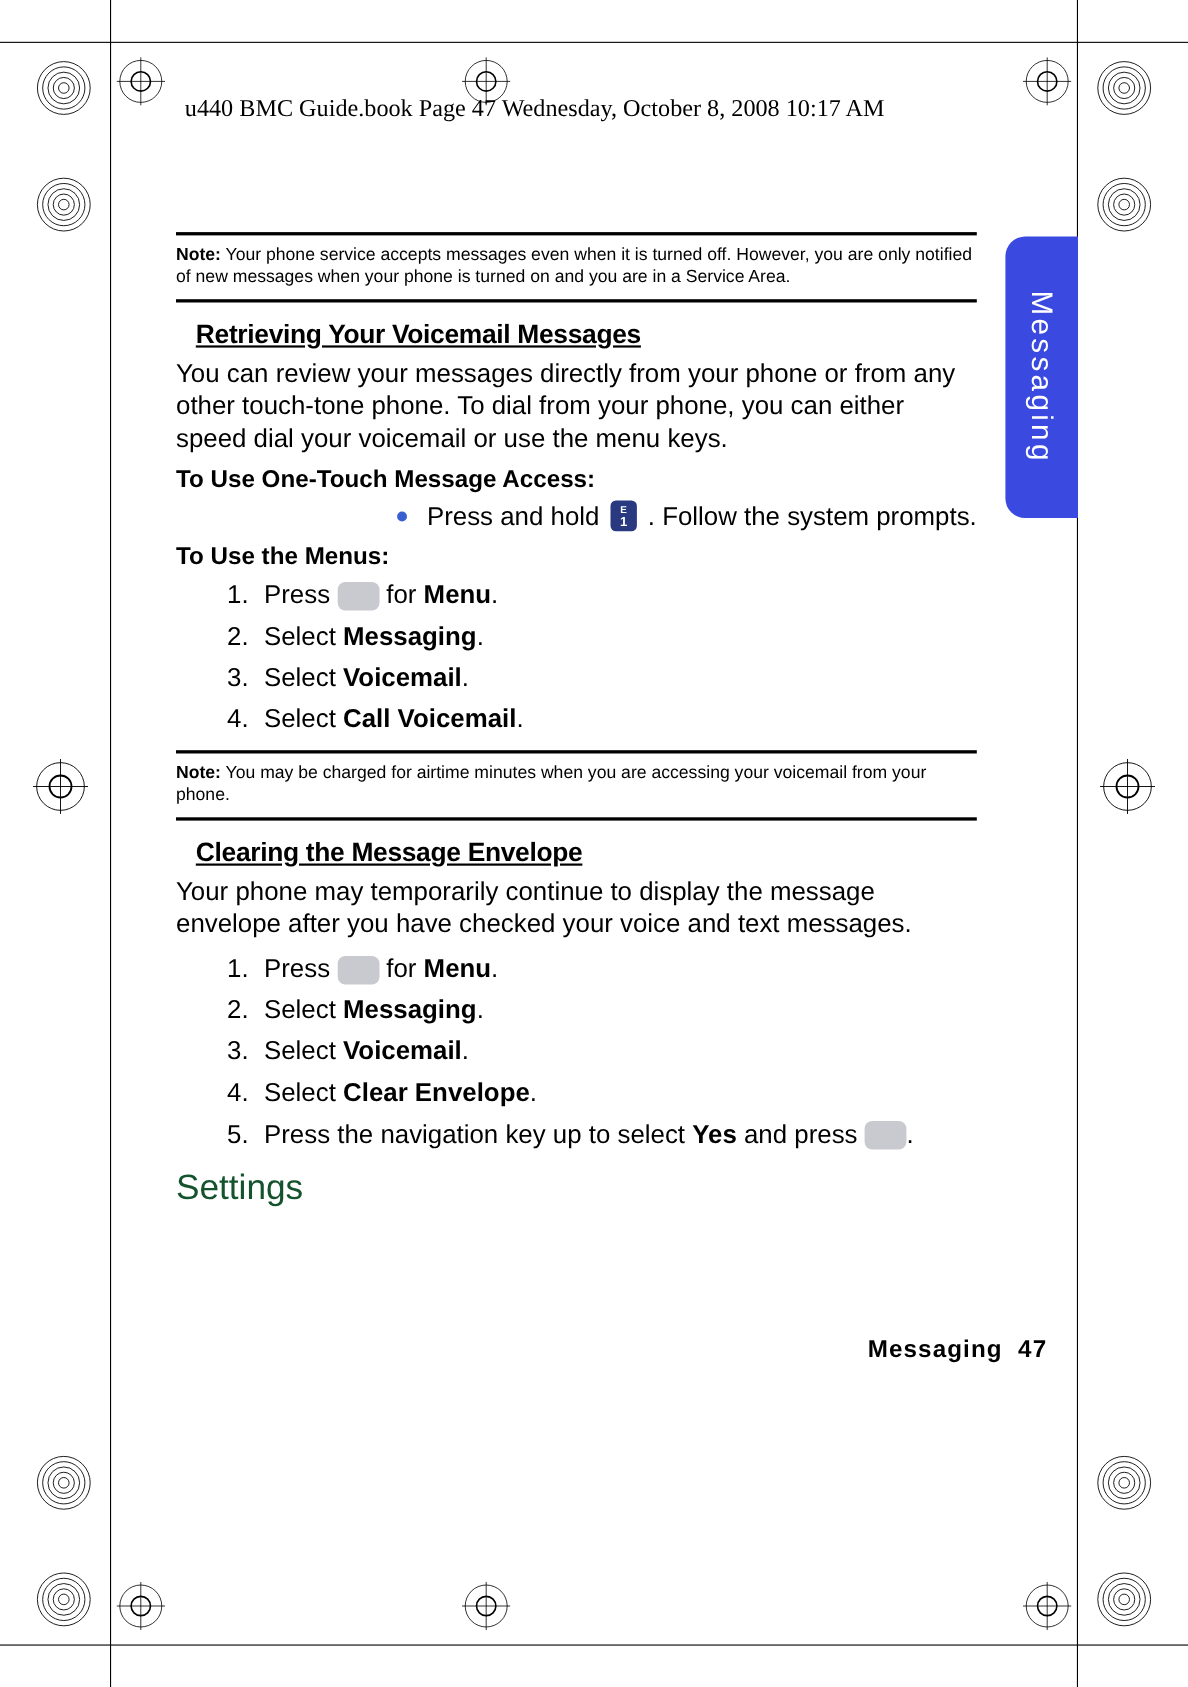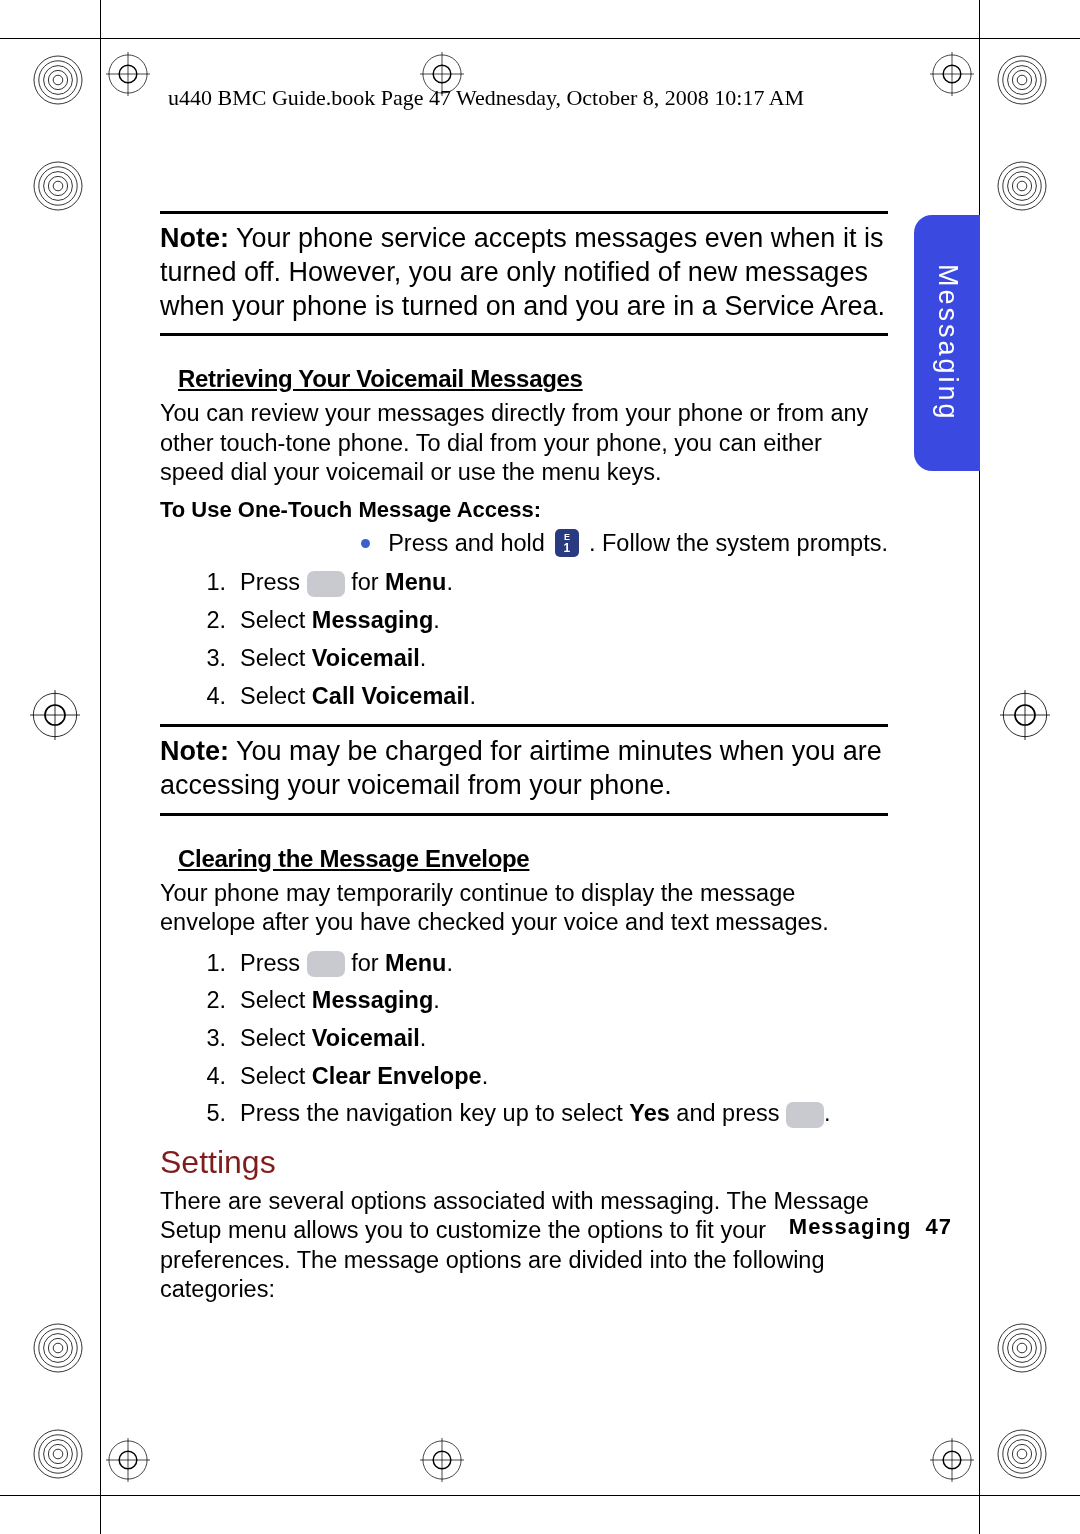--- a/index.html
+++ b/index.html
@@ -35,23 +35,23 @@
     top: 211px;
     left: 160px;
     width: 728px;
     color: #000;
   }
 
   .note-block {
     border-top: 3px solid #000;
     border-bottom: 3px solid #000;
     padding: 8px 0 10px 0;
-    font-size: 27px;
+    font-size: 16px;
     line-height: 1.25;
-    margin-bottom: 29px;
+    margin-bottom: 16px;
   }
   .note-block .note-label { font-weight: bold; }
 
   .sub-heading {
     font-family: "Arial Black", Arial, sans-serif;
     font-weight: 900;
     font-size: 24px;
     margin: 14px 0 6px 18px;
     letter-spacing: -0.3px;
     text-decoration: underline;
@@ -105,21 +105,21 @@
     align-items: center;
     gap: 14px;
     margin: 6px 0;
     line-height: 1.35;
   }
   .ol .num { width: 22px; text-align: right; flex-shrink: 0; }
   .ol .txt { flex: 1; }
   .ol .txt b { font-weight: bold; }
 
   .section-heading {
-    color: #7f1d1d;
+    color: #14532d;
     font-size: 32px;
     font-family: Arial, sans-serif;
     margin: 14px 0 6px 0;
     font-weight: 400;
   }
 
   .side-tab {
     position: absolute;
     right: 100px;
     top: 215px;
@@ -320,20 +320,21 @@
   <div class="bullet-row">
     <span class="bullet-dot"></span>
     <span>Press and hold </span>
     <span class="key-icon">
         <span style="font-size:9px">E</span>
         <span style="font-size:12px">1</span>
       </span>
     <span>. Follow the system prompts.</span>
   </div>
 
+  <div class="proc-heading">To Use the Menus:</div>
   <ol class="ol">
     <li>
         <span class="num">1.</span>
         <span class="txt"><span>Press </span><span class="key-icon square"></span><span> for </span><b>Menu</b><span>.</span></span>
       </li>
     <li>
         <span class="num">2.</span>
         <span class="txt"><span>Select </span><b>Messaging</b><span>.</span></span>
       </li>
     <li>
@@ -370,19 +371,18 @@
         <span class="num">4.</span>
         <span class="txt"><span>Select </span><b>Clear Envelope</b><span>.</span></span>
       </li>
     <li>
         <span class="num">5.</span>
         <span class="txt"><span>Press the navigation key up to select </span><b>Yes</b><span> and press </span><span class="key-icon square"></span><span>.</span></span>
       </li>
   </ol>
 
   <div class="section-heading">Settings</div>
-  <div class="body-text">There are several options associated with messaging. The Message Setup menu allows you to customize the options to fit your preferences. The message options are divided into the following categories:</div>
 
 </div>
 
 <div class="footer">
   <span>Messaging</span><span class="pnum">47</span>
 </div>
 
 </body></html>

